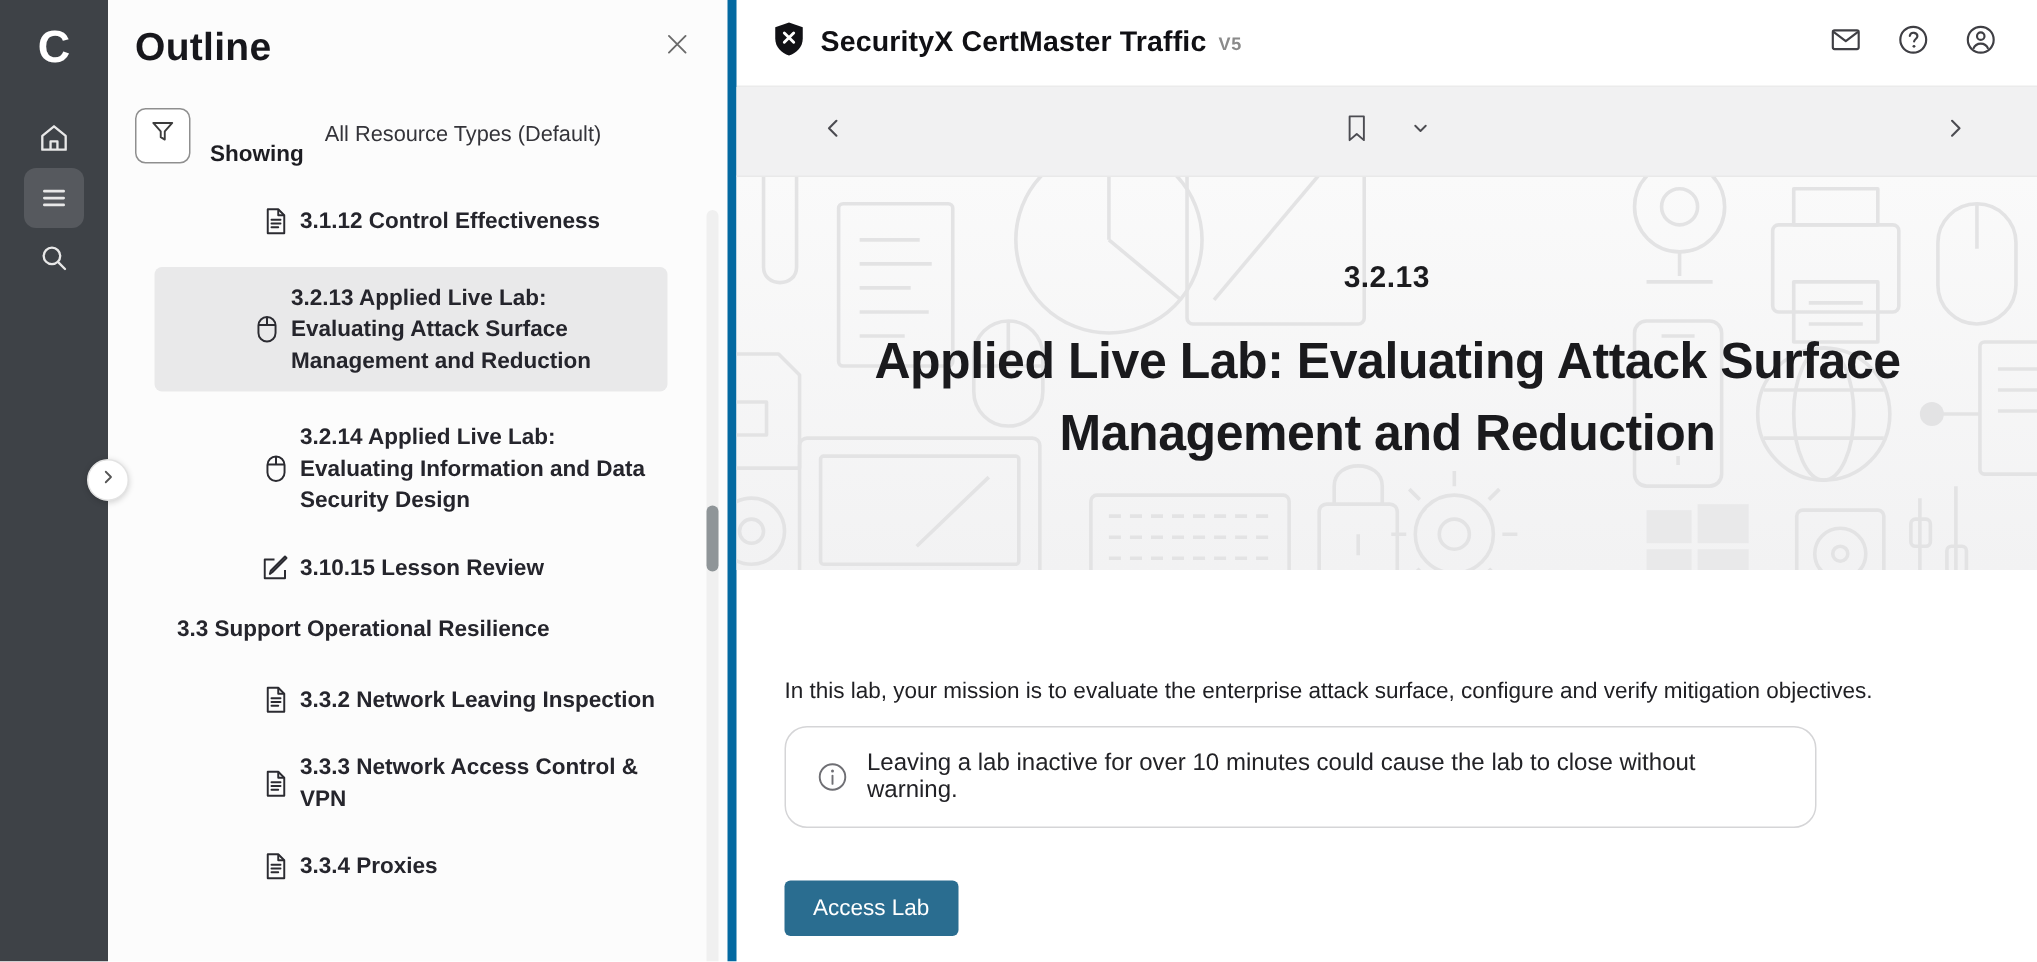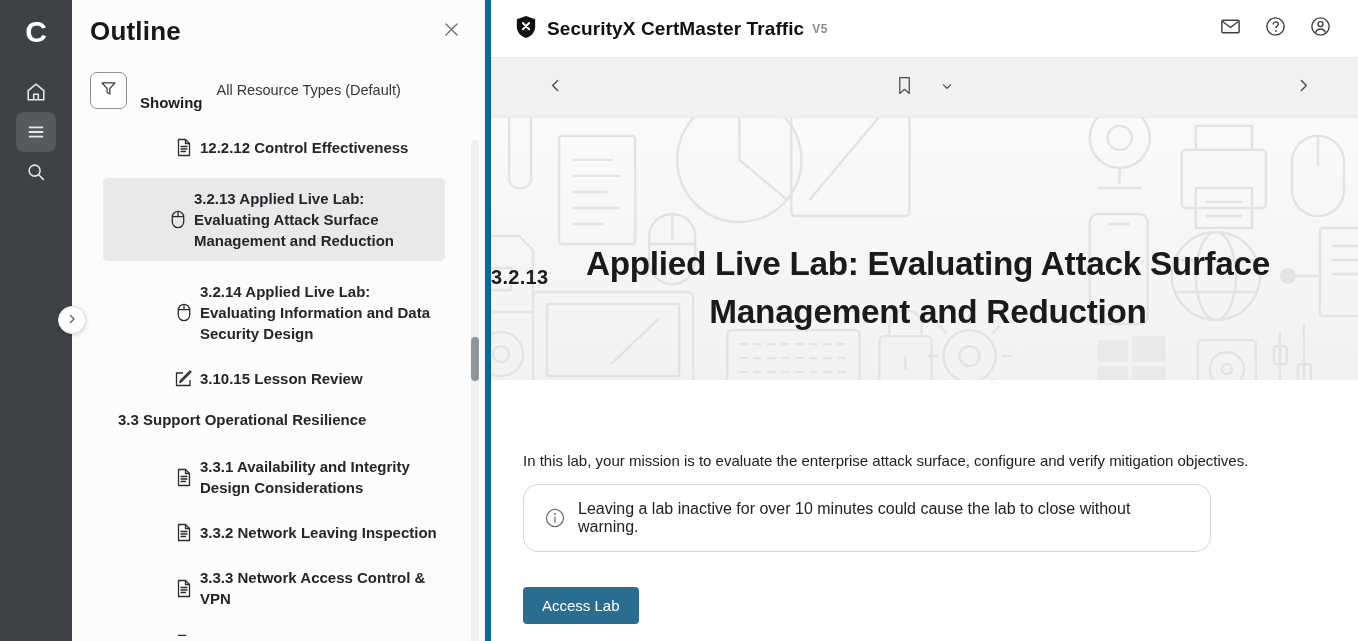--- a/index.html
+++ b/index.html
@@ -66,21 +66,21 @@
     position:relative; border-bottom:1px solid #e9e9e9; }
   .tb-left { margin-left:56px; color:#4c4c52; cursor:pointer; display:flex; }
   .tb-center { position:absolute; left:0; right:0; display:flex; justify-content:center;
     align-items:center; gap:26px; color:#4c4c52; }
   .tb-center .tbtn { cursor:pointer; display:flex; }
   .tb-right { margin-left:auto; margin-right:46px; color:#4c4c52; cursor:pointer; display:flex; }
 
   .hero { height:262px; position:relative; overflow:hidden;
     background:linear-gradient(180deg,#fafafa 0%,#f2f2f3 100%); }
   .hero-pattern { position:absolute; inset:0; width:100%; height:100%; color:#e3e3e4; }
-  .hero-text { position:relative; z-index:2; height:100%; display:flex; 
+  .hero-text { position:relative; z-index:2; height:100%; display:flex; flex-direction:column;
     align-items:center; padding-top:56px; }
   .hero-number { font-size:20px; font-weight:700; color:#1c1c1f; letter-spacing:.3px; }
   .hero-title { margin-top:20px; font-size:34px; font-weight:700; color:#1a1a1d;
     text-align:center; line-height:48px; max-width:760px; letter-spacing:-.3px;
     transform:scaleX(.98); }
 
   .lab-body { padding:72px 0 0 32px; background:#fff; flex:1; }
   .lab-desc { font-size:15px; color:#202024; }
   .notice { width:688px; margin-top:15px; border:1px solid #d5d5d7; border-radius:15px;
     background:#fff; padding:15px 20px; display:flex; align-items:center; }
@@ -156,21 +156,21 @@
     </div>
     <div class="o-list" id="o-list">
         <div class="o-item">
           <span class="o-icon">
             <svg width="16" height="19" viewBox="0 0 16 19" fill="none" stroke="currentColor" stroke-width="1.3" stroke-linejoin="round">
               <path d="M2.5 1.5h7l4 4v12h-11z"></path>
               <path d="M9.5 1.5v4h4"></path>
               <path d="M5 8.5h6M5 11h6M5 13.5h4.5" stroke-linecap="round"></path>
             </svg>
           </span>
-          <span class="o-label">12.2.12 Control Effectiveness</span>
+          <span class="o-label">3.1.12 Control Effectiveness</span>
         </div>
         <div class="o-item selected">
           <span class="o-icon">
             <svg width="14" height="19" viewBox="0 0 14 19" fill="none" stroke="currentColor" stroke-width="1.3">
               <rect x="1.3" y="1.3" width="11.4" height="16.4" rx="5.7"></rect>
               <path d="M7 1.3v5.4M1.3 6.7h11.4"></path>
             </svg>
           </span>
           <span class="o-label">3.2.13 Applied Live Lab: Evaluating Attack Surface Management and Reduction</span>
         </div>
@@ -186,30 +186,20 @@
         <div class="o-item">
           <span class="o-icon">
             <svg width="18" height="18" viewBox="0 0 18 18" fill="none" stroke="currentColor" stroke-width="1.3" stroke-linejoin="round">
               <path d="M15 10v5.5H1.5V3H8"></path>
               <path d="M6.5 11.5 16 2l-1-1-9.5 9.5-.6 2.1z"></path>
             </svg>
           </span>
           <span class="o-label">3.10.15 Lesson Review</span>
         </div>
         <div class="o-section">3.3 Support Operational Resilience</div>
-        <div class="o-item">
-          <span class="o-icon">
-            <svg width="16" height="19" viewBox="0 0 16 19" fill="none" stroke="currentColor" stroke-width="1.3" stroke-linejoin="round">
-              <path d="M2.5 1.5h7l4 4v12h-11z"></path>
-              <path d="M9.5 1.5v4h4"></path>
-              <path d="M5 8.5h6M5 11h6M5 13.5h4.5" stroke-linecap="round"></path>
-            </svg>
-          </span>
-          <span class="o-label">3.3.1 Availability and Integrity Design Considerations</span>
-        </div>
         <div class="o-item">
           <span class="o-icon">
             <svg width="16" height="19" viewBox="0 0 16 19" fill="none" stroke="currentColor" stroke-width="1.3" stroke-linejoin="round">
               <path d="M2.5 1.5h7l4 4v12h-11z"></path>
               <path d="M9.5 1.5v4h4"></path>
               <path d="M5 8.5h6M5 11h6M5 13.5h4.5" stroke-linecap="round"></path>
             </svg>
           </span>
           <span class="o-label">3.3.2 Network Leaving Inspection</span>
         </div>

